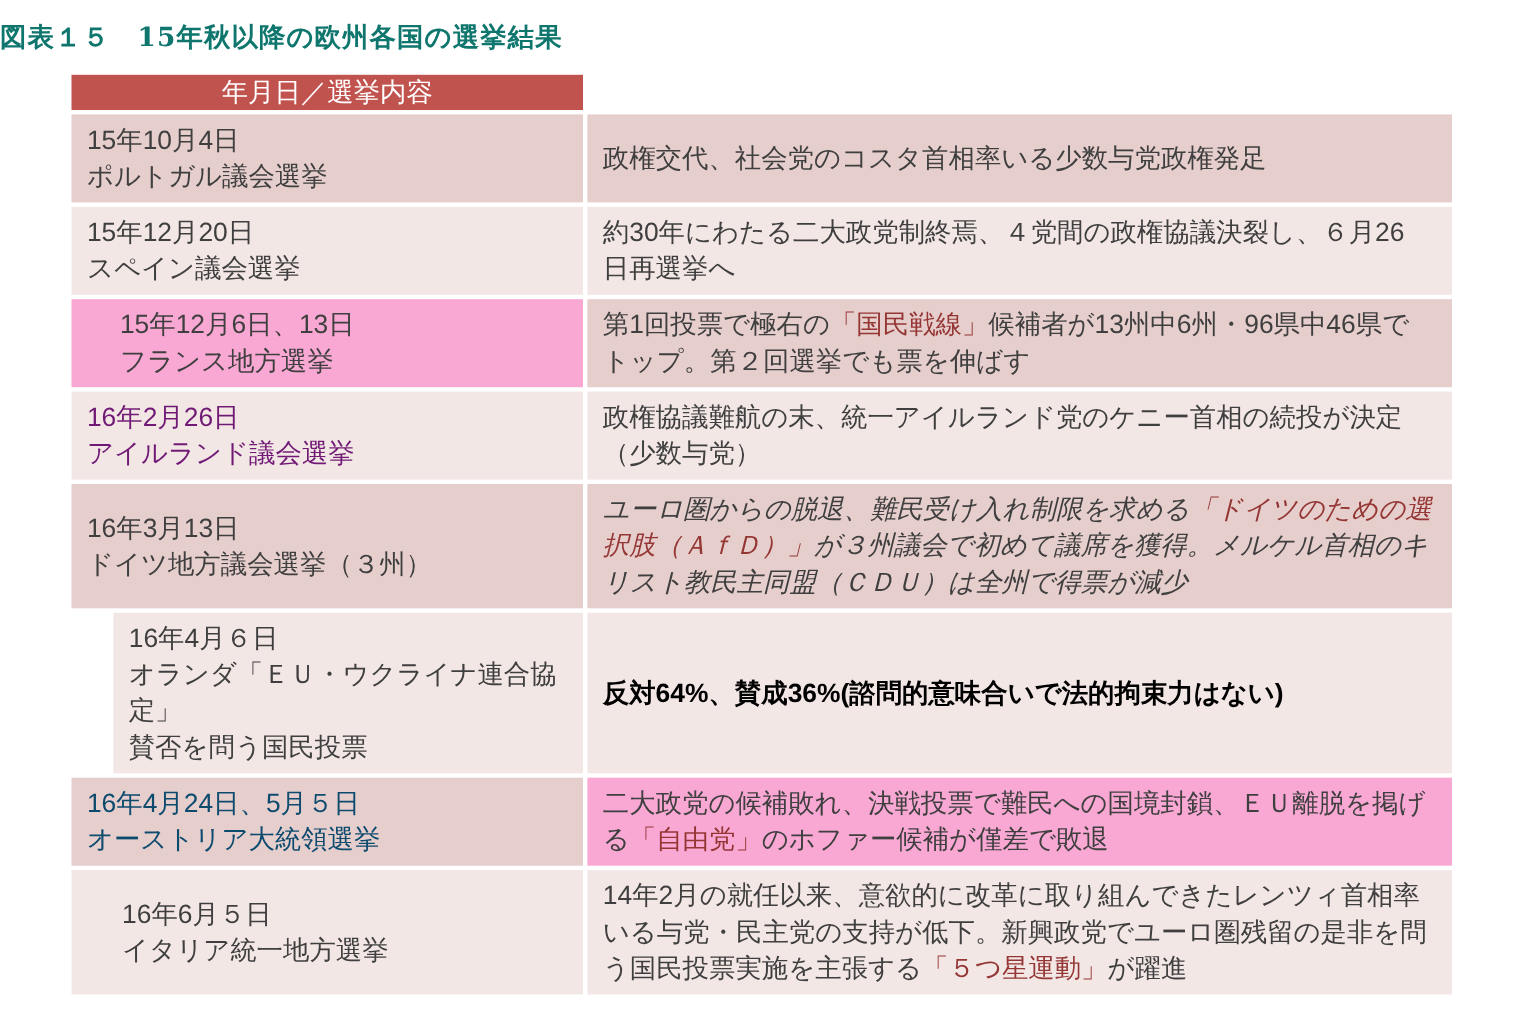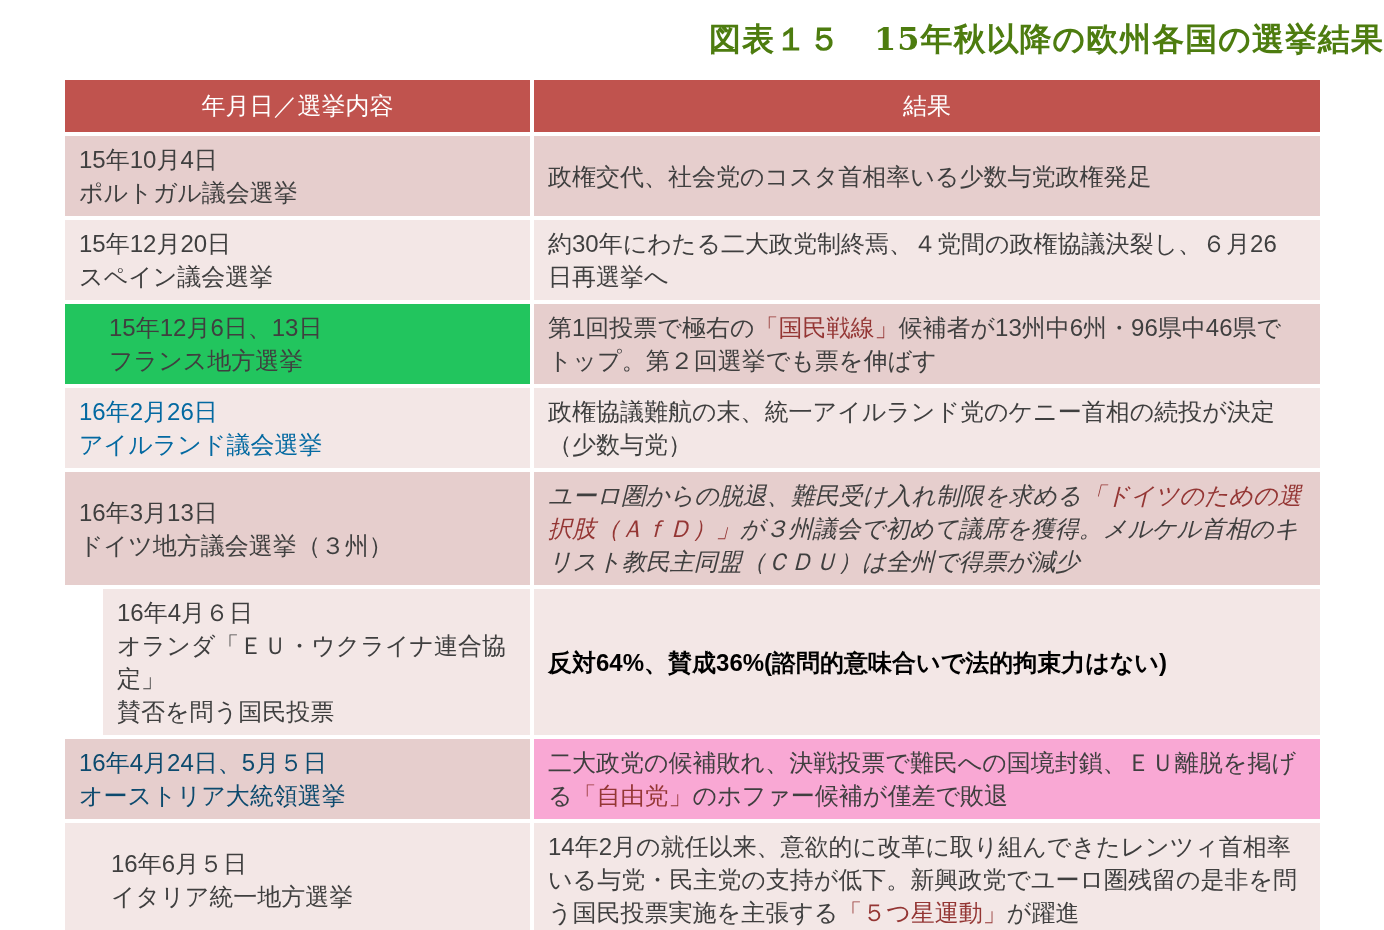--- a/index.html
+++ b/index.html
@@ -3,39 +3,39 @@
 <meta charset="utf-8">
 <style>
   html,body{margin:0;padding:0;background:#ffffff;}
   body{
     width:1384px;height:930px;overflow:hidden;
     font-family:"Liberation Sans","DejaVu Sans",sans-serif;
     -webkit-font-smoothing:antialiased;
   }
   .title{
     margin:18px 0 18px 0;
-    text-align:right;
+    text-align:left;
     font-family:"DejaVu Serif","Liberation Serif",serif;
-    font-size:32px;
+    font-size:24px;
     font-weight:600;
-    color:#4d7c0f;
+    color:#0f766e;
     letter-spacing:1px;
   }
   .table{
     margin-left:65px;
     width:1255px;
   }
   .grid-row{
     display:grid;
     grid-template-columns:465px 1fr;
     column-gap:4px;
     margin-bottom:4px;
   }
   .th{
-    height:52px;
+    height:32px;
     display:flex;align-items:center;justify-content:center;
     color:#ffffff;
     font-size:24px;
   }
   .td{
     display:flex;flex-direction:column;justify-content:center;
     padding:7px 14px;
     font-size:24px;
     line-height:33px;
     color:#3f3f3f;
@@ -46,21 +46,20 @@
 </style>
 </head>
 <body style="background: rgb(255, 255, 255);">
 
 <div class="page">
   <div class="title">図表１５　15年秋以降の欧州各国の選挙結果</div>
 
   <div class="table">
     <div class="grid-row thead">
       <div class="th" style="background: rgb(192, 83, 78); color: rgb(255, 255, 255);">年月日／選挙内容</div>
-      <div class="th" style="background: rgb(192, 83, 78); color: rgb(255, 255, 255);">結果</div>
     </div>
 
     <div id="tbody">
         <div class="grid-row">
           <div class="td" style="background: rgb(230, 206, 205);">
             <div class="cell-text" style="color: rgb(63, 63, 63);">15年10月4日
 ポルトガル議会選挙</div>
           </div>
           <div class="td" style="background: rgb(230, 206, 205);">
             <div class="cell-text" style="color: rgb(63, 63, 63);"><span>政権交代、社会党のコスタ首相率いる少数与党政権発足</span></div>
@@ -70,32 +69,32 @@
           <div class="td" style="background: rgb(243, 231, 230);">
             <div class="cell-text" style="color: rgb(63, 63, 63);">15年12月20日
 スペイン議会選挙</div>
           </div>
           <div class="td" style="background: rgb(243, 231, 230);">
             <div class="cell-text" style="color: rgb(63, 63, 63);"><span>約30年にわたる二大政党制終焉、４党間の政権協議決裂し、６月26
 日再選挙へ</span></div>
           </div>
         </div>
         <div class="grid-row">
-          <div class="td" style="background: #22c55e; padding-left: 44px;">
+          <div class="td" style="background: #f9a8d4; padding-left: 44px;">
             <div class="cell-text" style="color: rgb(63, 63, 63);">15年12月6日、13日
 フランス地方選挙</div>
           </div>
           <div class="td" style="background: rgb(230, 206, 205);">
             <div class="cell-text" style="color: rgb(63, 63, 63);"><span>第1回投票で極右の</span><span class="hl" style="color: rgb(148, 54, 52);">「国民戦線」</span><span>候補者が13州中6州・96県中46県で
 トップ。第２回選挙でも票を伸ばす</span></div>
           </div>
         </div>
         <div class="grid-row">
           <div class="td" style="background: rgb(243, 231, 230);">
-            <div class="cell-text" style="color: #0369a1;">16年2月26日
+            <div class="cell-text" style="color: #701a75;">16年2月26日
 アイルランド議会選挙</div>
           </div>
           <div class="td" style="background: rgb(243, 231, 230);">
             <div class="cell-text" style="color: rgb(63, 63, 63);"><span>政権協議難航の末、統一アイルランド党のケニー首相の続投が決定
 （少数与党）</span></div>
           </div>
         </div>
         <div class="grid-row">
           <div class="td" style="background: rgb(230, 206, 205);">
             <div class="cell-text" style="color: rgb(63, 63, 63);">16年3月13日

